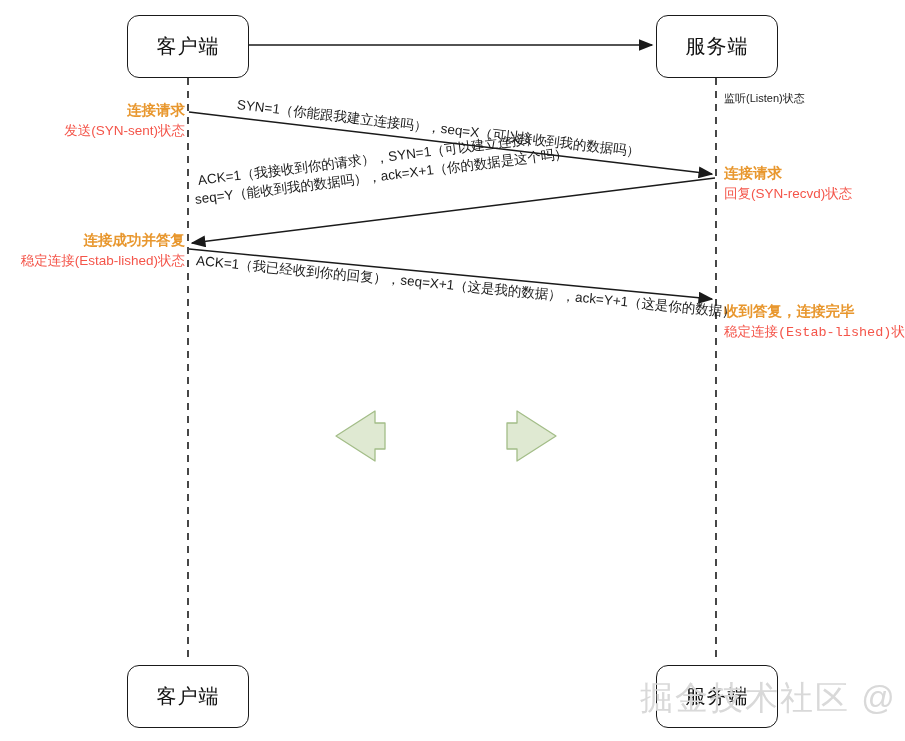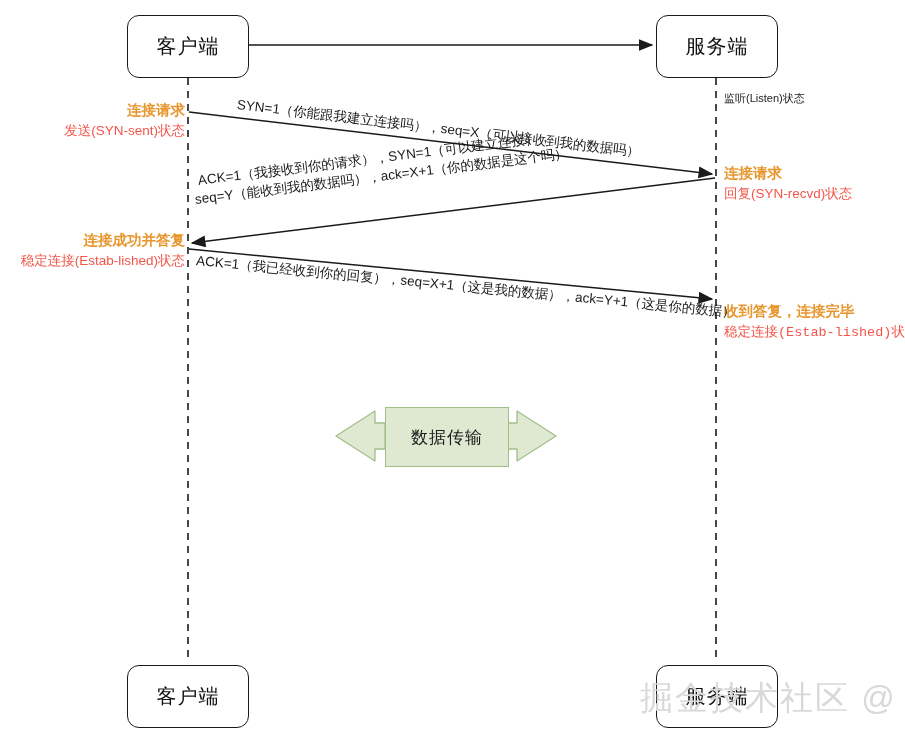--- a/index.html
+++ b/index.html
@@ -167,19 +167,16 @@
     <span class="state-sub">稳定连接(Estab-lished)状态</span>
   </div>
 
   <div class="msg-label" style="left:238px; top:96px; transform: rotate(6.7deg);">SYN=1（你能跟我建立连接吗），seq=X（可以接收到我的数据吗）</div>
 
   <div class="msg-label" style="left:197px; top:172px; transform: rotate(-7.1deg);">ACK=1（我接收到你的请求），SYN=1（可以建立连接），</div>
   <div class="msg-label" style="left:194px; top:191px; transform: rotate(-7.1deg);">seq=Y（能收到我的数据吗），ack=X+1（你的数据是这个吗）</div>
 
   <div class="msg-label" style="left:197px; top:252px; transform: rotate(5.5deg);">ACK=1（我已经收到你的回复），seq=X+1（这是我的数据），ack=Y+1（这是你的数据）</div>
 
-  <div class="data-box">
-    <span>数据传输</span>
-  </div>
 
   <div class="watermark">掘金技术社区 @ Kjjia</div>
 
 </div>
 
 </body></html>

